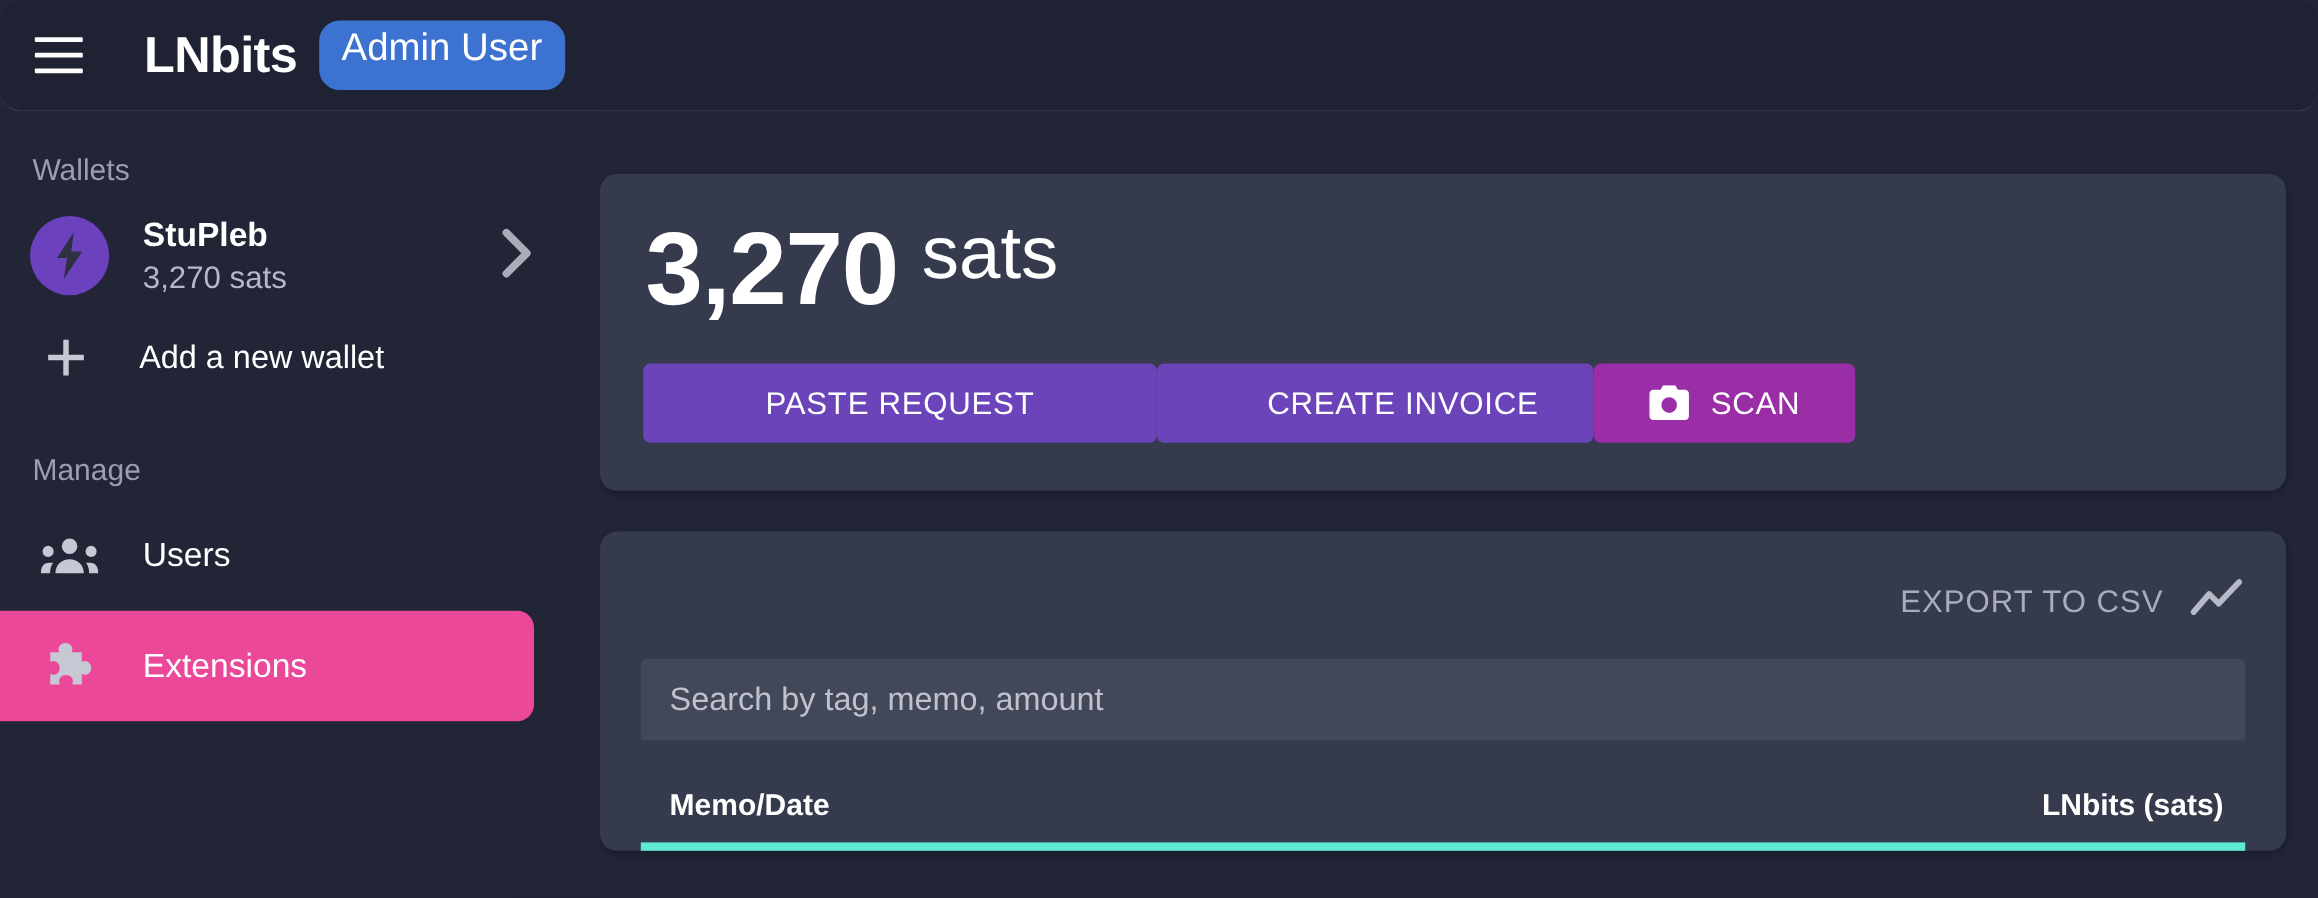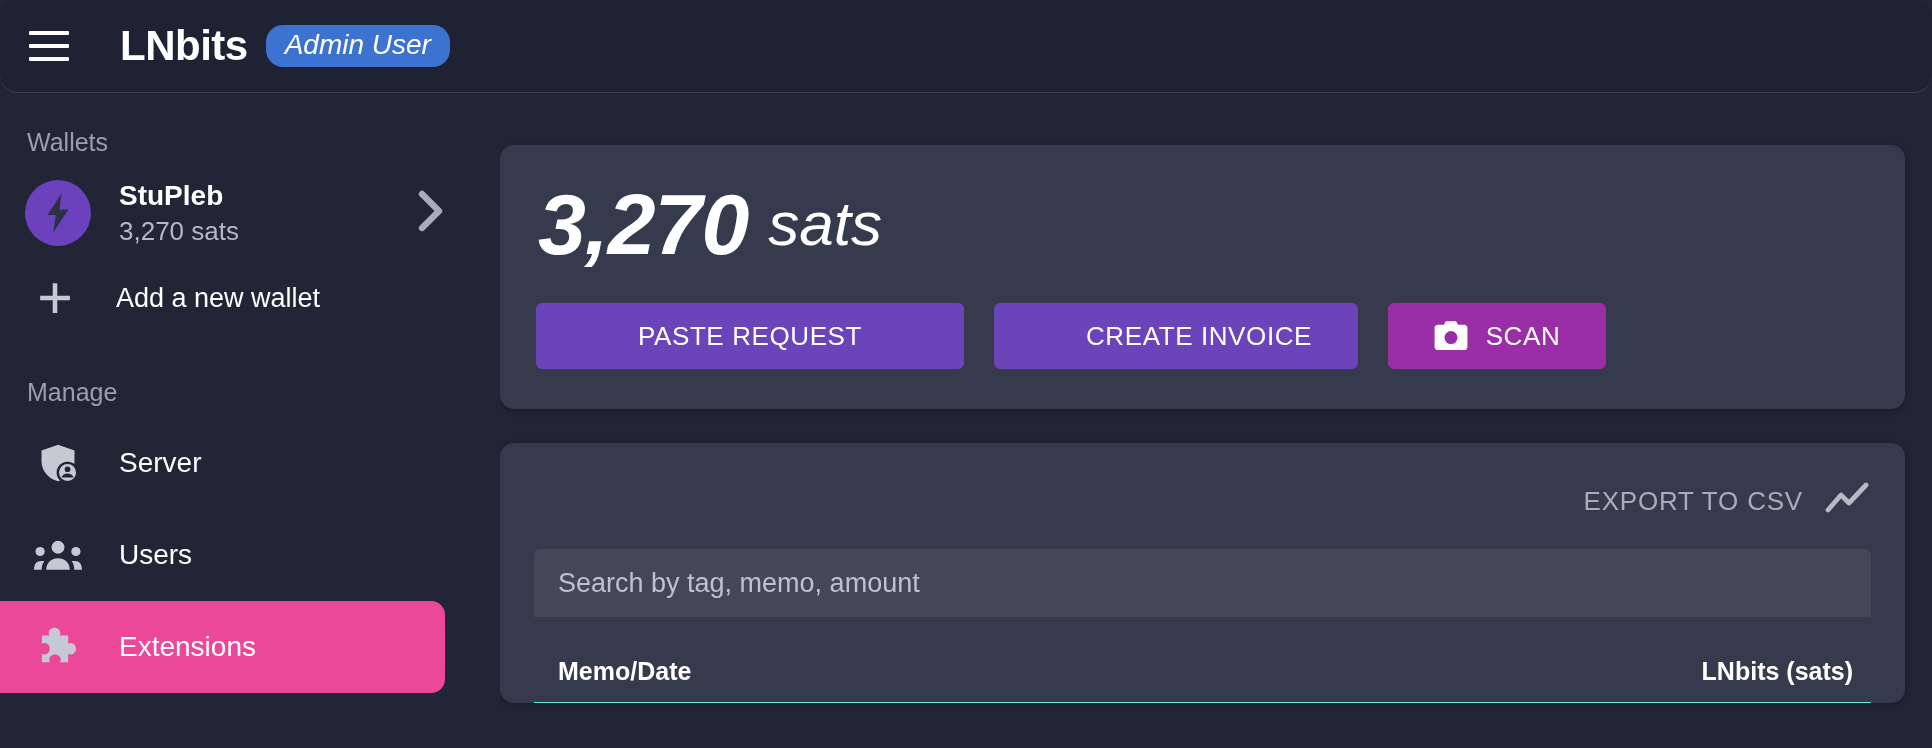--- a/index.html
+++ b/index.html
@@ -67,27 +67,26 @@
     letter-spacing: -0.5px;
     color: #ffffff;
     white-space: nowrap;
     line-height: 1;
   }
 
   .role-badge {
     margin-left: 18px;
     background: #3c72d0;
     color: #ffffff;
-    font-size: 28px;
+    font-size: 32px;
     border-radius: 17px;
-    padding: 6px 19px 8px;
+    padding: 6px 19px 20px;
     white-space: nowrap;
     line-height: 1;
     font-weight: normal;
-    font-style: italic;
   }
 
   
   .sidebar {
     position: absolute;
     top: 93px;
     left: 0;
     width: 500px;
     height: 655px;
     background: #22253a;
@@ -215,42 +214,40 @@
     border-radius: 14px;
     box-shadow: 0 2px 6px rgba(0,0,0,0.25);
     margin: 0 0 34px 0;
     width: 1405px;
   }
 
   .balance-card { padding: 36px 36px 40px 36px; }
 
   .balance-line {
     display: flex;
-    align-items: center;
+    align-items: flex-start;
     padding-left: 2px;
     margin-bottom: 36px;
-    font-style: italic;
   }
   .balance-amount {
     font-size: 86px;
     font-weight: bold;
     color: #ffffff;
     letter-spacing: -1px;
     line-height: 1;
   }
   .balance-unit {
     font-size: 62px;
     color: #ffffff;
     margin-left: 20px;
     line-height: 1;
   }
 
   .btn-row {
     display: flex;
-    gap: 30px;
   }
   .btn {
     border: none;
     border-radius: 6px;
     color: #ffffff;
     font-family: "Liberation Sans", sans-serif;
     font-size: 26px;
     letter-spacing: 0.6px;
     height: 66px;
     cursor: pointer;
@@ -308,21 +305,21 @@
     font-size: 27px;
   }
   .search-input::placeholder { color: #bfc2ce; opacity: 1; }
 
   .tx-table { margin-top: 40px; }
   .tx-head-row {
     display: flex;
     align-items: flex-start;
     justify-content: space-between;
     padding: 0 18px 16px 24px;
-    border-bottom: 1px solid #5eead4;
+    border-bottom: 7px solid #5eead4;
     gap: 44px;
   }
   .th {
     font-size: 25px;
     font-weight: bold;
     color: #ffffff;
     white-space: nowrap;
   }
   .th.right { text-align: right; }
 </style>
@@ -368,31 +365,20 @@
           <path d="M12 3.5 V20.5 M3.5 12 H20.5" stroke="#c6c9d3" stroke-width="2.6" stroke-linecap="butt"></path>
         </svg>
       </div>
       <div class="add-wallet-label">Add a new wallet</div>
     </div>
 
     <div class="manage-gap"></div>
 
     <div class="side-section-title">Manage</div>
 
-    <div class="nav-item">
-      <div class="nav-icon">
-        <svg width="44" height="44" viewBox="0 0 24 24">
-          <path d="M12 2 L21 5.2 V11.2 C21 16.1 17.4 20.6 12 22 C6.6 20.6 3 16.1 3 11.2 V5.2 Z" fill="#c6c9d3"></path>
-          <circle cx="17.2" cy="17.2" r="5.3" fill="#c6c9d3" stroke="#212536" stroke-width="1.3"></circle>
-          <circle cx="17.2" cy="15.4" r="1.55" fill="#212536"></circle>
-          <path d="M13.9 19.9 C14.4 18.4 15.7 17.7 17.2 17.7 C18.7 17.7 20 18.4 20.5 19.9 Z" fill="#212536"></path>
-        </svg>
-      </div>
-      <div class="nav-label">Server</div>
-    </div>
 
     <div class="nav-item">
       <div class="nav-icon">
         <svg width="48" height="34" viewBox="0 0 26 17">
           <circle cx="13" cy="4.3" r="3.5" fill="#c6c9d3"></circle>
           <path d="M6.6 16.5 C6.6 12.6 9.5 10.2 13 10.2 C16.5 10.2 19.4 12.6 19.4 16.5 Z" fill="#c6c9d3"></path>
           <circle cx="3.3" cy="6.6" r="2.5" fill="#c6c9d3"></circle>
           <path d="M0 16.5 C0 13.5 1.4 11.7 3.8 11.7 L5.6 11.7 C4.6 13 4.2 14.6 4.2 16.5 Z" fill="#c6c9d3"></path>
           <circle cx="22.7" cy="6.6" r="2.5" fill="#c6c9d3"></circle>
           <path d="M26 16.5 C26 13.5 24.6 11.7 22.2 11.7 L20.4 11.7 C21.4 13 21.8 14.6 21.8 16.5 Z" fill="#c6c9d3"></path>

